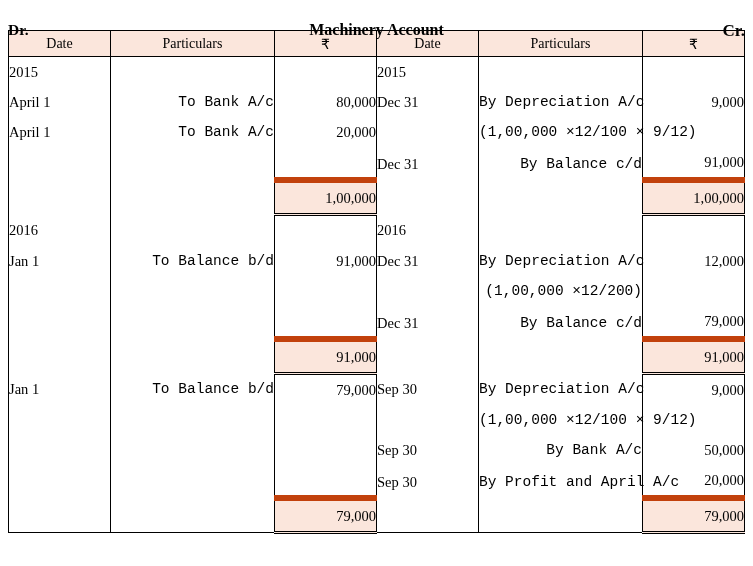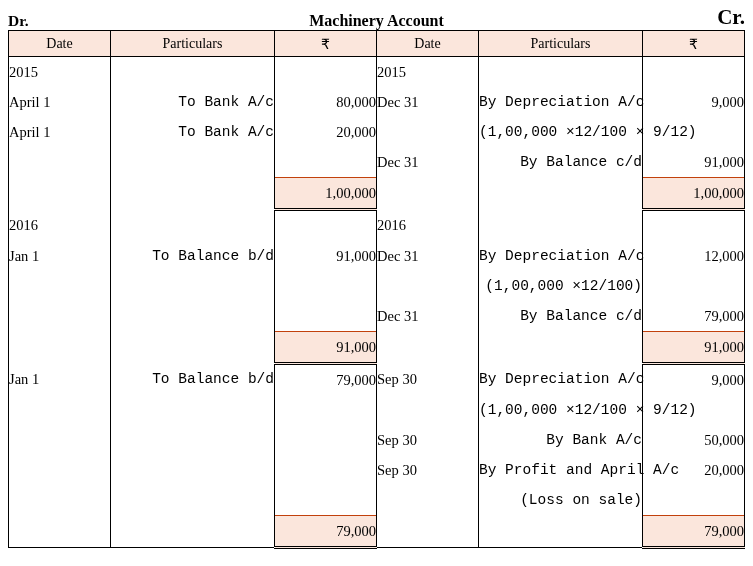--- a/index.html
+++ b/index.html
@@ -18,43 +18,42 @@
   .page {
     position: relative;
     width: 753px;
     height: 566px;
     box-sizing: border-box;
     padding: 0 8px;
   }
   
   .hdr {
     display: flex;
-    align-items: flex-end;
+    align-items: flex-start;
     height: 30px;
-    padding-top: 13px;
+    padding-top: 21px;
     box-sizing: border-box;
   }
   .hdr .dr {
     font-weight: bold;
     font-size: 15.5px;
     width: 90px;
     text-align: left;
   }
   .hdr .title {
     flex: 1;
     text-align: center;
     font-weight: bold;
     font-size: 16px;
   }
   .hdr .cr {
     font-weight: bold;
-    font-size: 21px;
+    font-size: 17px;
     width: 90px;
     text-align: right;
-    margin-top: 6px;
   }
   
   table.ledger {
     border-collapse: collapse;
     width: 737px;
     table-layout: fixed;
     font-size: 14.5px;
   }
   table.ledger td, table.ledger th {
     border-left: 1px solid #000;
@@ -84,21 +83,21 @@
     white-space: nowrap;
   }
   td.date  { padding-left: 6px; text-align: left; }
   td.part  { padding-left: 8px; text-align: right; font-family: Liberation Mono, monospace; }
   td.amt   { padding-right: 8px; text-align: right; margin-left: 28px; }
   td.indent { padding-left: 30px; }
 
   
   td.total {
     background: #fbe6dc;
-    border-top: 1px solid #c2410c;
+    border-top: 6px solid #c2410c;
     border-bottom: 3px double #000;
     text-align: right;
     padding-right: 8px;
     font-size: 14.5px;
   }
   tr.last-row td {
     border-bottom: 1px solid #000;
   }
   tr.last-row td.total {
     border-bottom: 3px double #000;
@@ -191,21 +190,21 @@
           <td class="amt">91,000</td>
           <td class="date">Dec 31</td>
           <td class="part">By Depreciation A/c</td>
           <td class="amt">12,000</td>
         </tr>
         <tr>
           <td class="date"></td>
           <td class="part"></td>
           <td class="amt"></td>
           <td class="date"></td>
-          <td class="part">(1,00,000 ×12/100)</td>
+          <td class="part">(1,00,000 ×12/200)</td>
           <td class="amt"></td>
         </tr>
         <tr>
           <td class="date"></td>
           <td class="part"></td>
           <td class="amt"></td>
           <td class="date">Dec 31</td>
           <td class="part">By Balance c/d</td>
           <td class="amt">79,000</td>
         </tr>
@@ -242,28 +241,20 @@
           <td class="amt">50,000</td>
         </tr>
         <tr>
           <td class="date"></td>
           <td class="part"></td>
           <td class="amt"></td>
           <td class="date">Sep 30</td>
           <td class="part">By Profit and April A/c</td>
           <td class="amt">20,000</td>
         </tr>
-        <tr>
-          <td class="date"></td>
-          <td class="part"></td>
-          <td class="amt"></td>
-          <td class="date"></td>
-          <td class="part indent">(Loss on sale)</td>
-          <td class="amt"></td>
-        </tr>
         <tr class="last-row">
           <td class="date"></td>
           <td class="part"></td>
           <td class="total">79,000</td>
           <td class="date"></td>
           <td class="part"></td>
           <td class="total">79,000</td>
         </tr>
       </tbody>
   </table>

